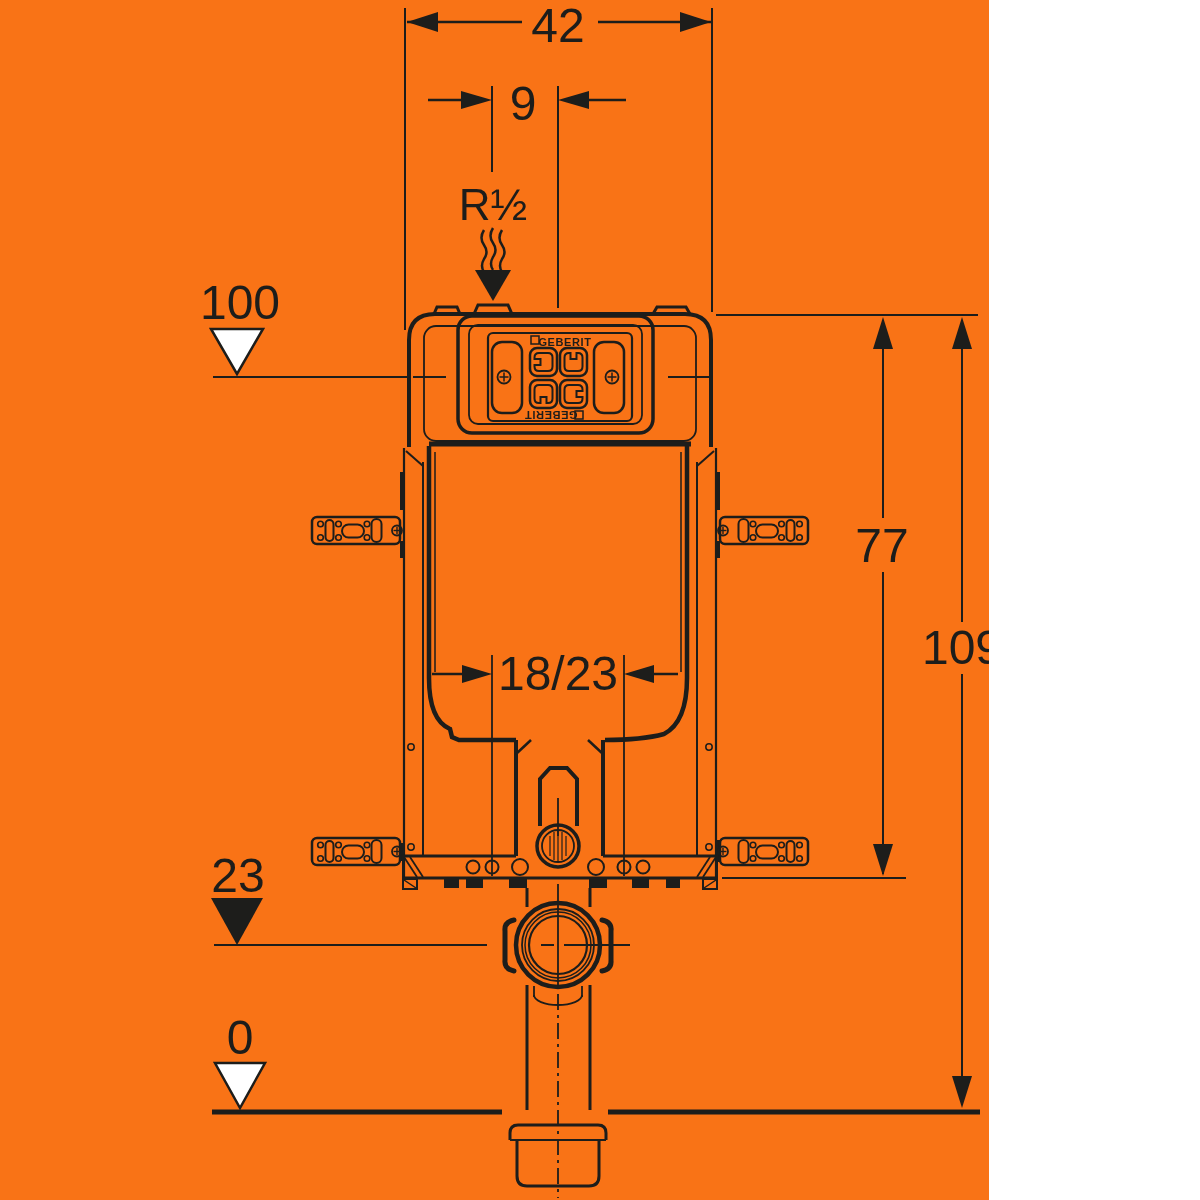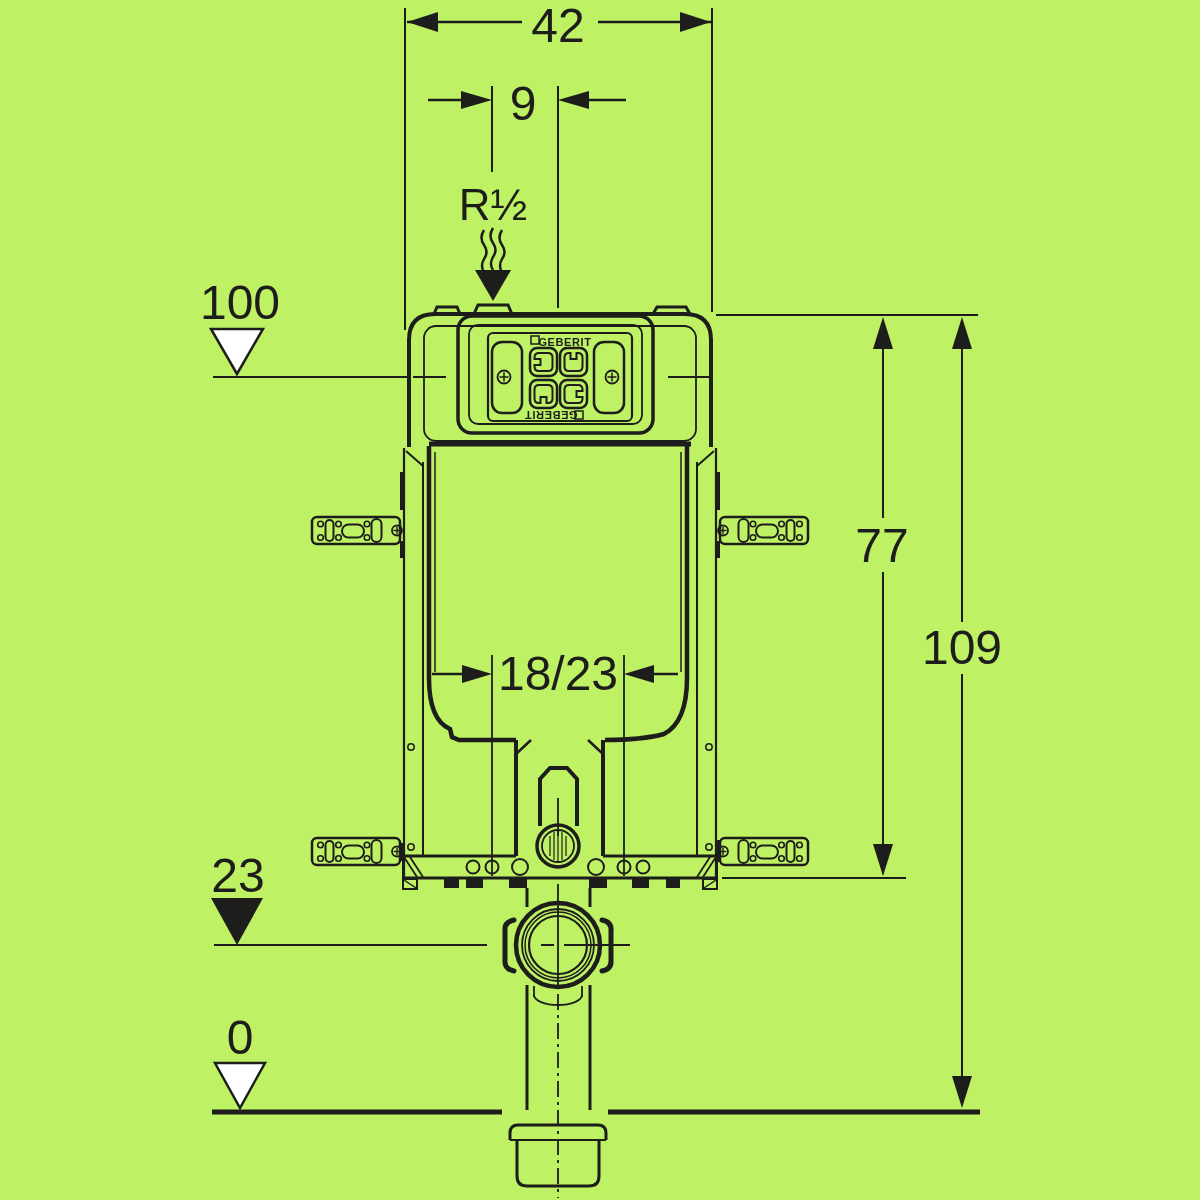--- a/index.html
+++ b/index.html
@@ -1,16 +1,16 @@
 <!DOCTYPE html>
 <html><head>
 <meta charset="utf-8">
 <style>
   html,body{margin:0;padding:0;background:#ffffff;}
-  .canvas{position:relative;width:1200px;height:1200px;background:#bef264;overflow:hidden;
+  .canvas{position:relative;width:989px;height:1200px;background:#f97316;overflow:hidden;
           font-family:"Liberation Sans", sans-serif;}
   svg{position:absolute;inset:0;}
   svg *{vector-effect:none;}
   text{fill:#1d1d1b;font-family:"Liberation Sans", sans-serif;}
   .dim-label{font-size:48px;}
   .supply-label{font-size:44px;}
   .brand-label{font-size:11px;font-weight:700;letter-spacing:0.6px;}
   .stroke{stroke:#1d1d1b;fill:none;}
 </style>
 </head>

